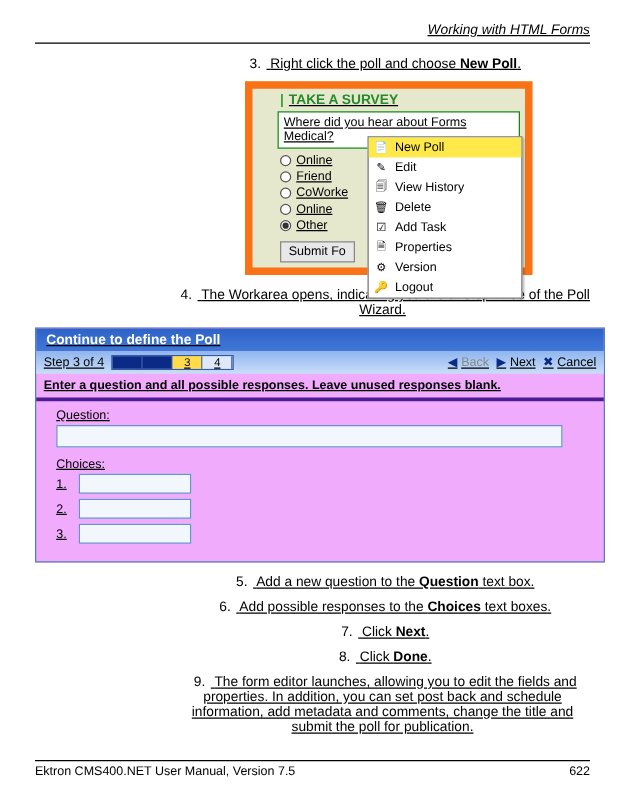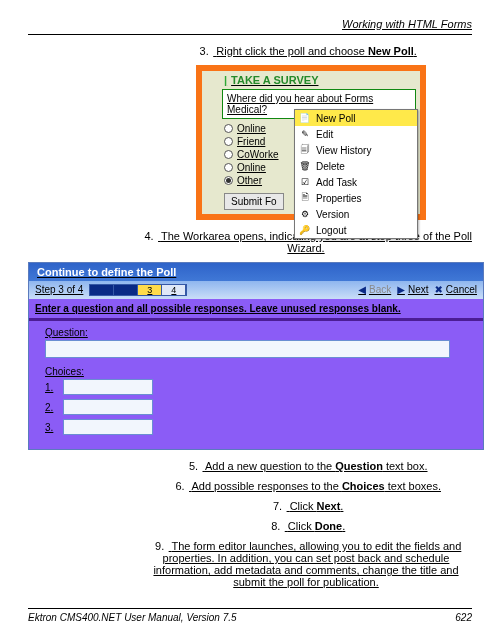--- a/index.html
+++ b/index.html
@@ -117,34 +117,34 @@
     display: inline-flex;
     align-items: center;
     justify-content: center;
     font-size: 9px;
   }
 
   
   .wizard {
     margin: 6px -12px 10px 0;
     border: 1px solid #5a7bbd;
-    background: #8b5cf6;
+    background: #f0abfc;
   }
   .wizard-title {
     background: linear-gradient(#2e63c9, #4078d6);
     color: #fff;
     padding: 3px 8px;
     font-weight: bold;
     font-size: 11px;
   }
   .wizard-bar {
     background: linear-gradient(#8fb6ef, #c9ddf8);
     padding: 3px 6px;
     display: flex;
-    align-items: flex-start;
+    align-items: center;
     gap: 6px;
     font-size: 10px;
   }
   .step-label { color: #000; }
   .prog-track {
     display: flex;
     height: 12px;
     border: 1px solid #3558a6;
   }
   .prog-seg {
@@ -214,21 +214,20 @@
     right: 28px;
   }
   .footer-rule {
     border: none;
     border-top: 1px solid #000;
     margin-bottom: 3px;
   }
   .footer-line {
     display: flex;
     justify-content: space-between;
-    font-style: italic;
     font-size: 10px;
   }
 </style>
 </head>
 <body>
 
 <div class="page">
   <div class="header-title">Working with HTML Forms</div>
   <hr class="header-rule">
 

